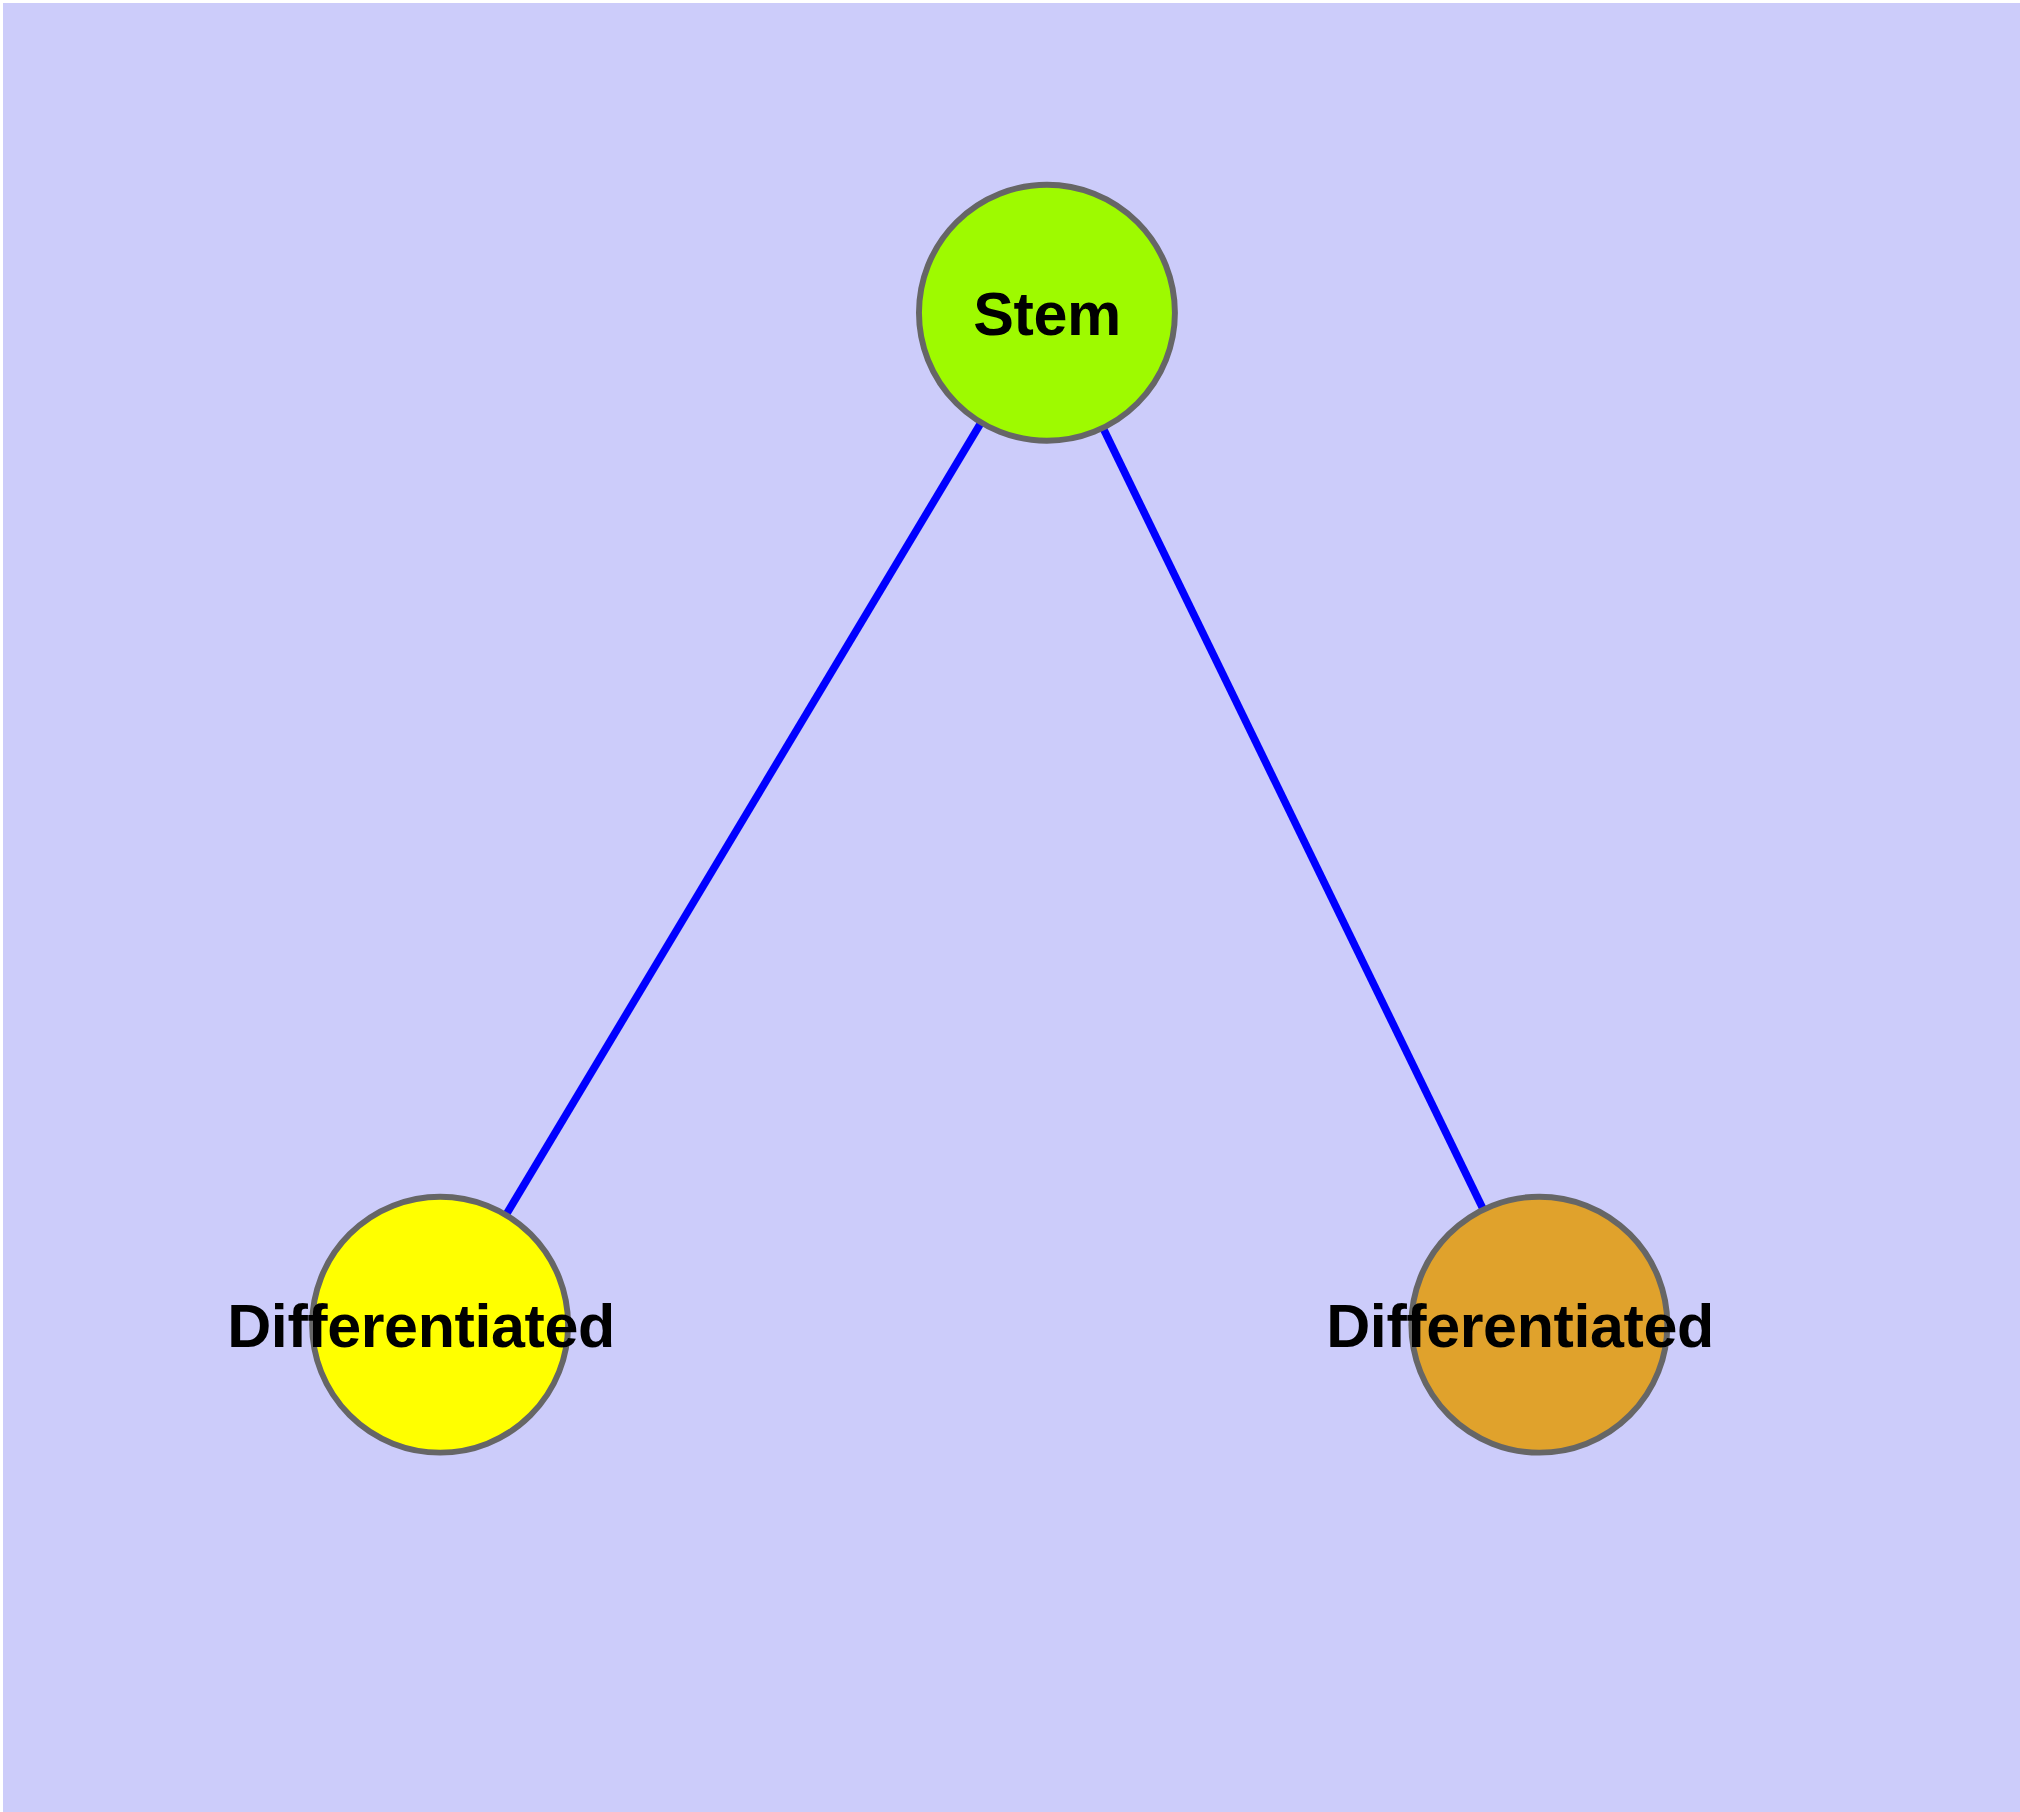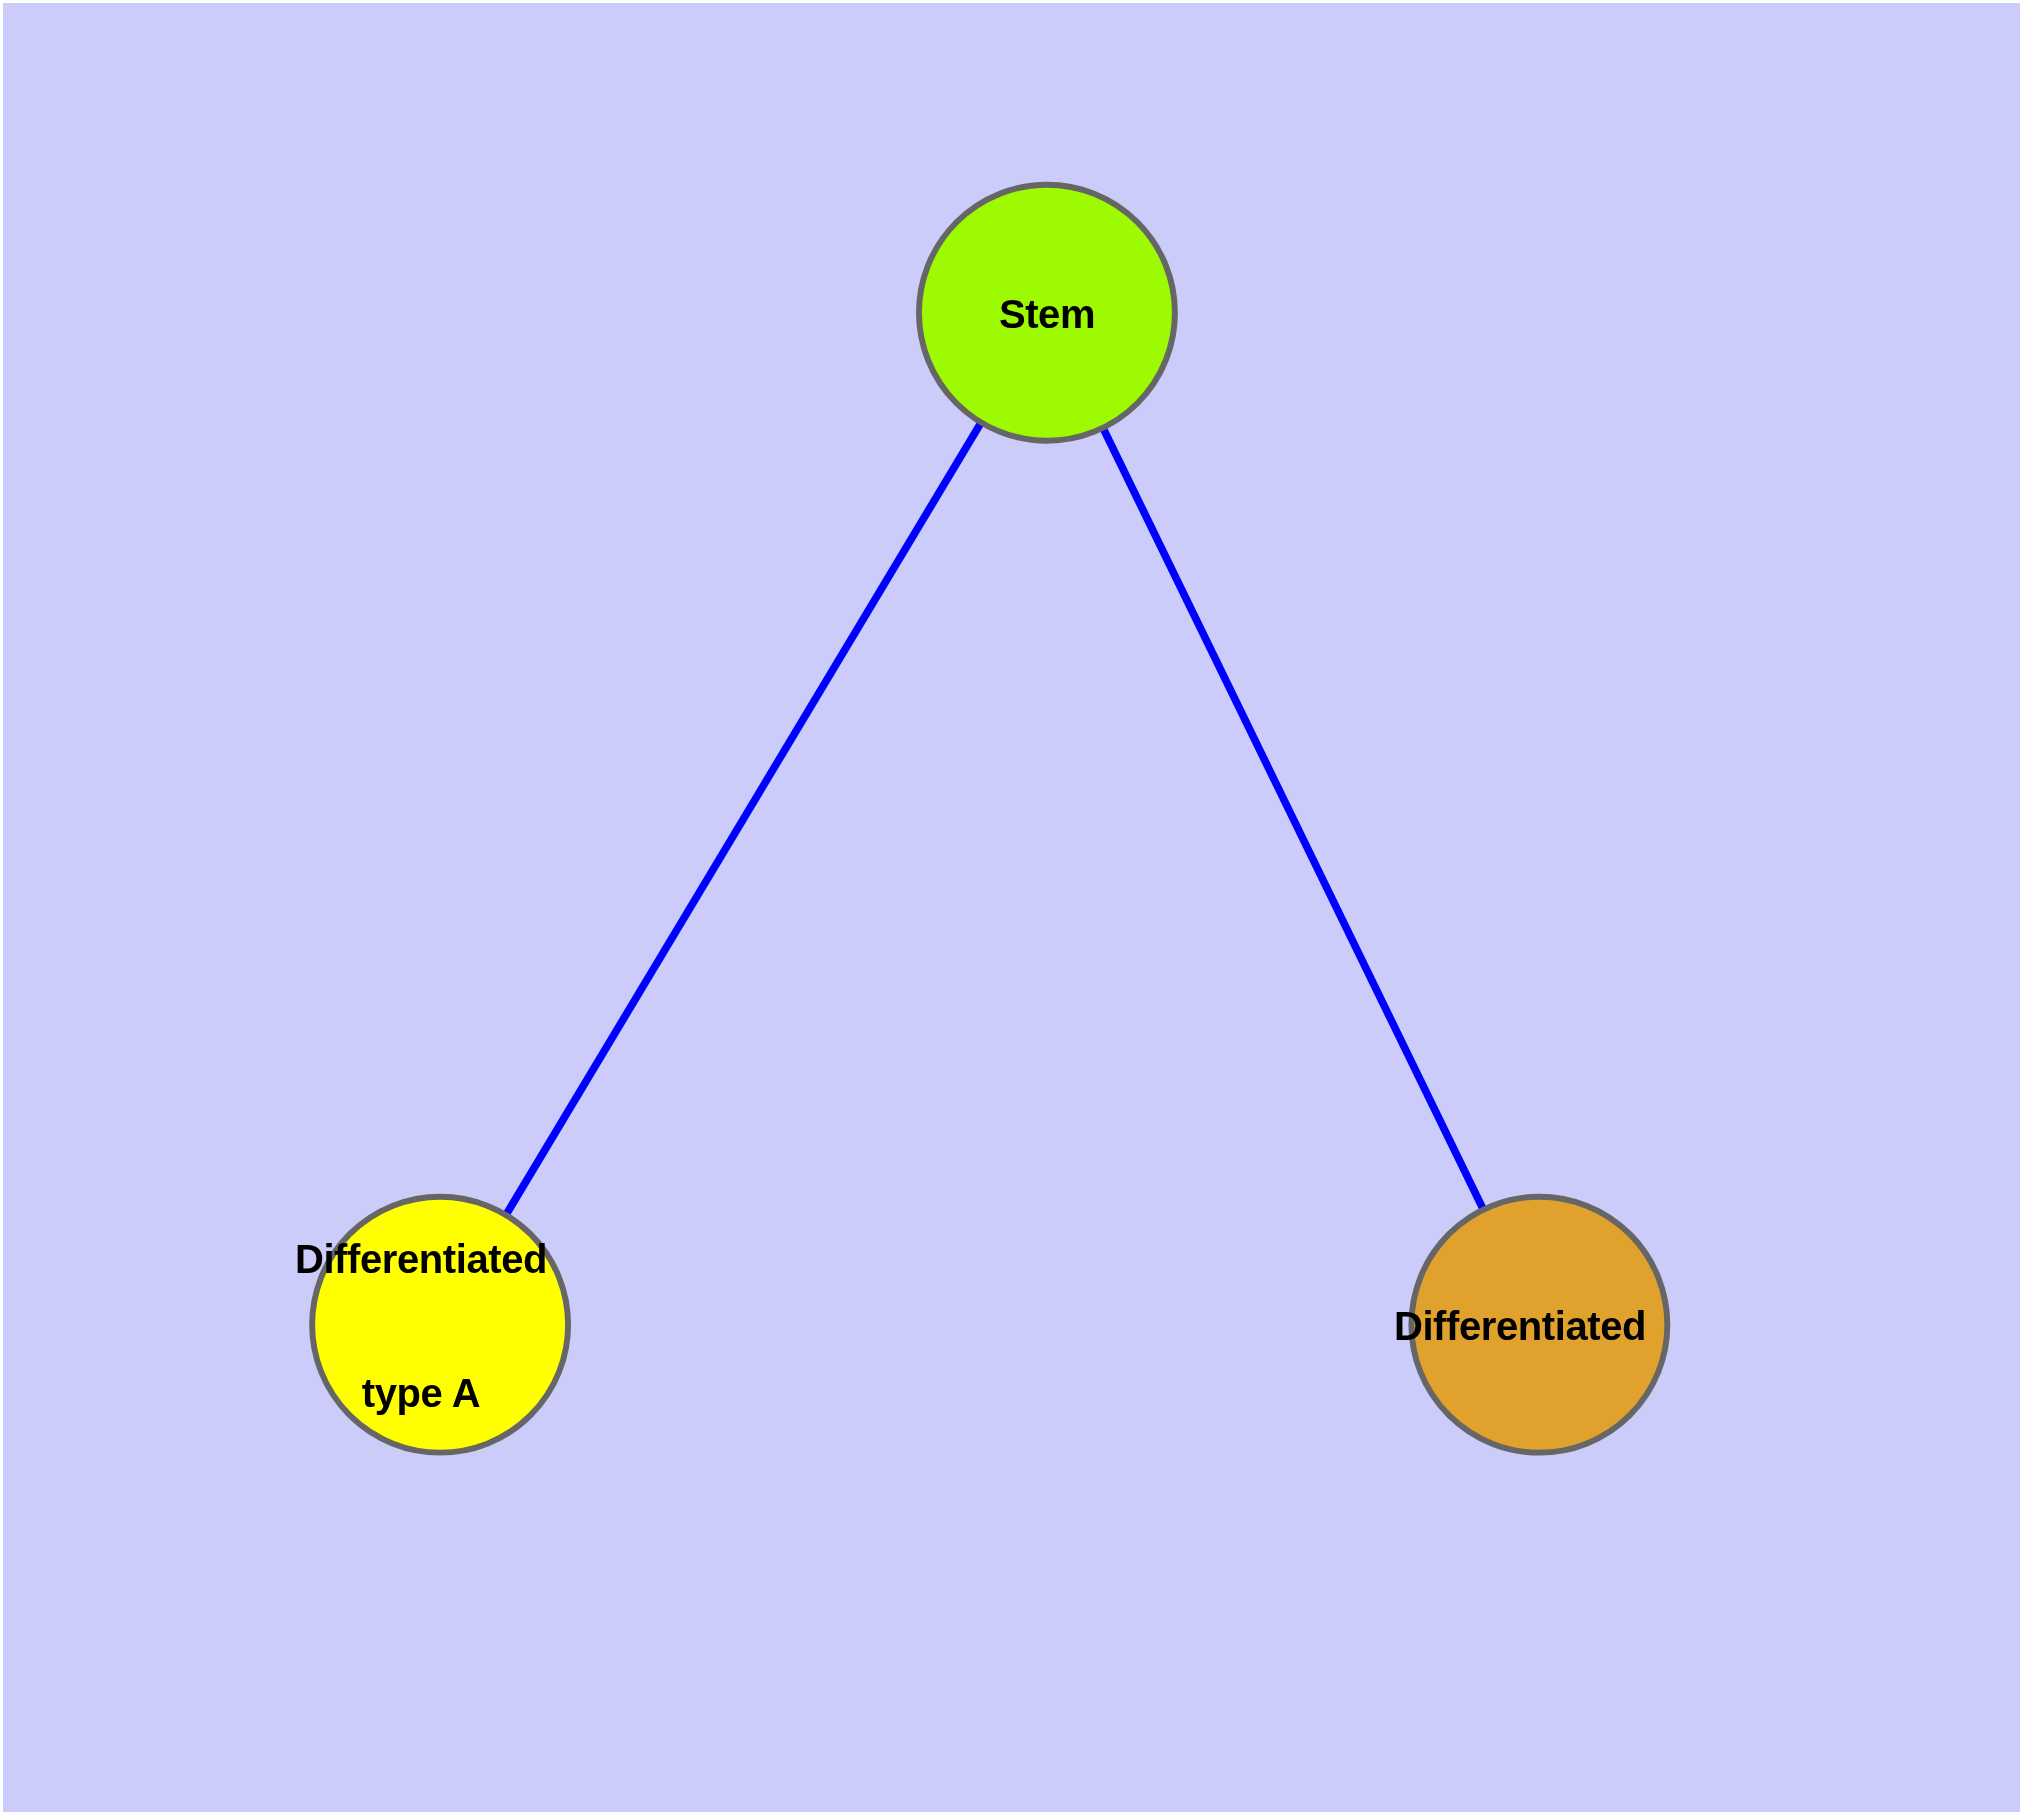--- a/index.html
+++ b/index.html
@@ -39,21 +39,21 @@
     fill: none;
   }
   .node-circle {
     stroke: #666666;
     stroke-width: 7;
   }
   .node-label {
     position: absolute;
     color: #000000;
     font-weight: bold;
-    font-size: 40px;
+    font-size: 61px;
     line-height: 1.12;
     text-align: center;
     white-space: pre;
     transform: translate(-50%, -50%);
     pointer-events: none;
     letter-spacing: -0.4px;
   }
   .node-label .label-line {
     display: block;
   }
@@ -75,20 +75,19 @@
       <circle class="node-circle" cx="1235" cy="369" r="151" fill="#9efa00" stroke="#666666"></circle>
     </g>
   </svg>
 
   <div class="node-label" style="left:1047px; top:314px;">
     <span class="label-line">Stem</span>
   </div>
 
   <div class="node-label" style="left:421px; top:1326px;">
     <span class="label-line">Differentiated</span>
-    <span class="label-line">type A</span>
   </div>
 
   <div class="node-label" style="left:1520px; top:1326px;">
     <span class="label-line">Differentiated</span>
   </div>
 </div>
 
 
 </body></html>

